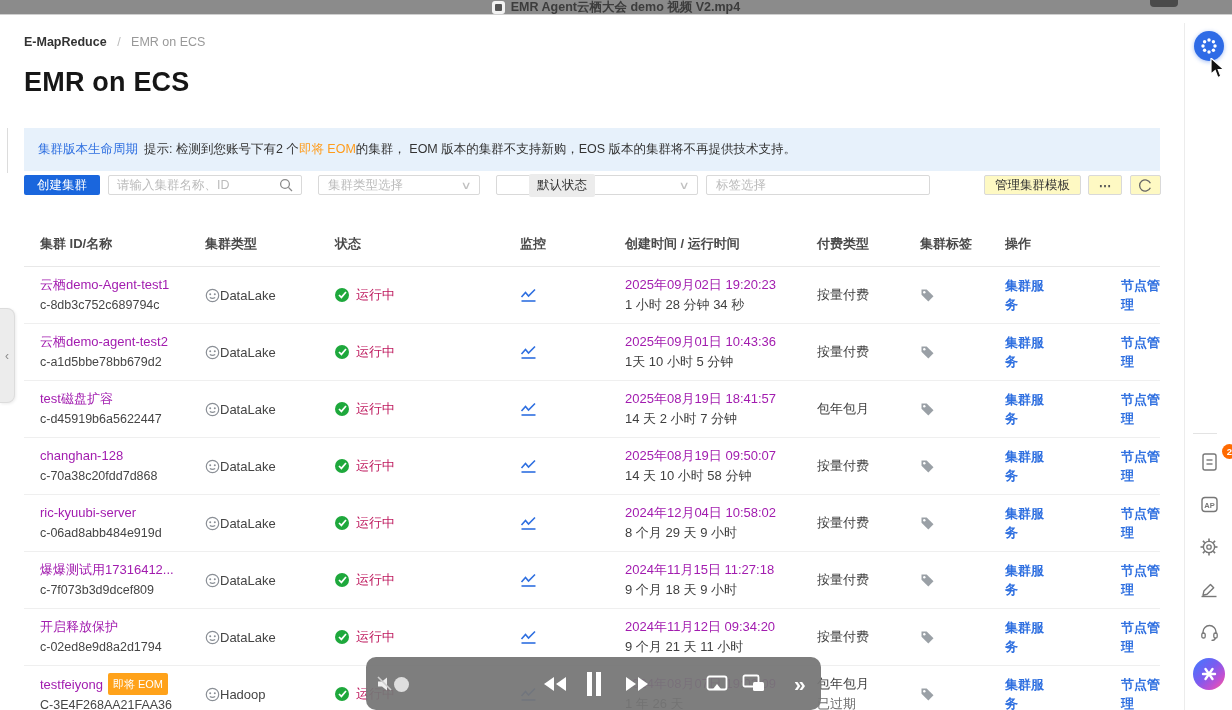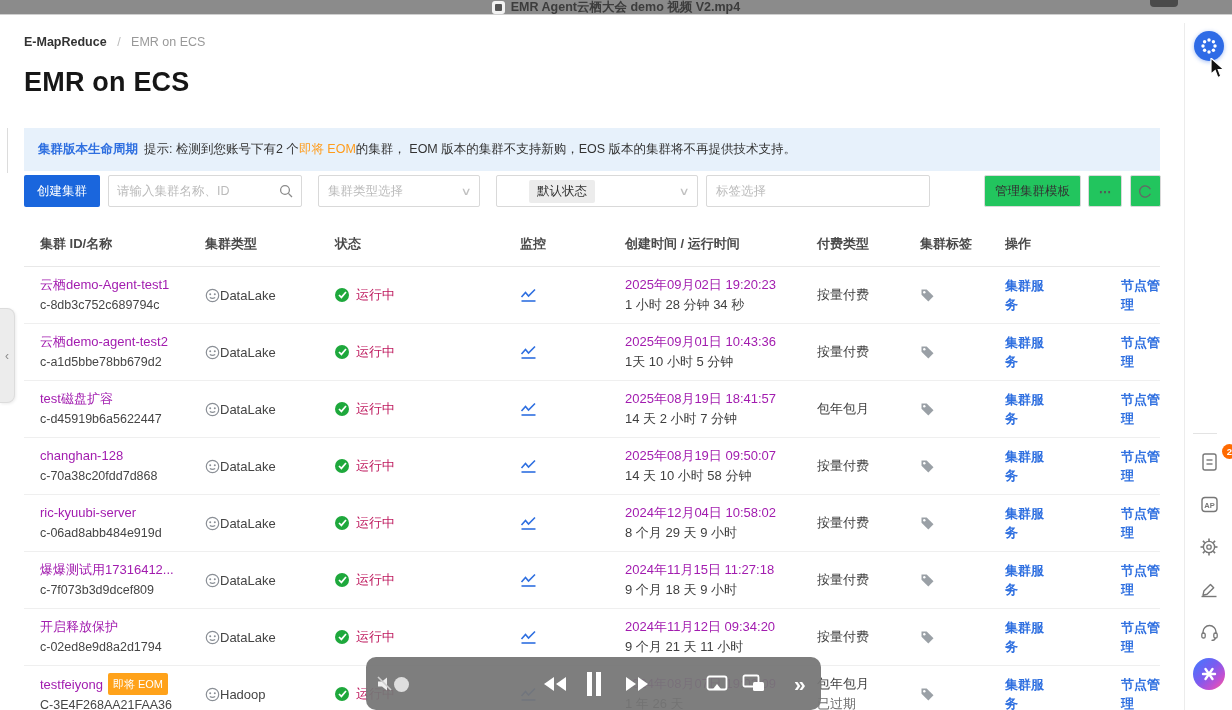--- a/index.html
+++ b/index.html
@@ -35,39 +35,39 @@
                border-left:none; border-radius:0 8px 8px 0; display:flex; align-items:center; justify-content:center;
                color:#8a8a8a; font-size:12px; box-shadow:1px 1px 3px rgba(0,0,0,.08); z-index:40; }
 
   .breadcrumb { position:absolute; left:24px; top:12px; font-size:12.5px; color:#999; }
   .breadcrumb .bc-root { color:#333; font-weight:600; }
   .breadcrumb .bc-sep { margin:0 7px; color:#bbb; }
   .page-title { position:absolute; left:24px; top:44px; font-size:27px; font-weight:bold; color:#161616; letter-spacing:.2px; }
 
   .banner { position:absolute; left:24px; top:105px; width:1136px; height:43px; background:#e7f1fb;
             display:flex; align-items:center; padding:0 14px; font-size:12.5px; color:#333; }
-  .banner b.blk { font-weight:bold; color:#2e6fe0; margin-right:6px; }
+  .banner b.blk { font-weight:normal; color:#2e6fe0; margin-right:6px; }
   .banner .hl { color:#ff9c1b; }
 
   
   .toolbar { position:absolute; left:0; top:152px; width:100%; height:32px; font-size:12.5px; }
-  .tb { position:absolute; top:0; height:32px; }
+  .tb { position:absolute; top:0; height:20px; }
   .btn-primary { left:24px; width:76px; background:#1a66dd; color:#fff; border:none; border-radius:2px;
                  font-size:12.5px; cursor:pointer; }
   .search-box { left:108px; width:194px; border:1px solid #d9d9d9; border-radius:2px; background:#fff;
                 display:flex; align-items:center; padding:0 8px; color:#bbb; }
   .search-box .ph { flex:1; }
   .select-box { border:1px solid #d9d9d9; border-radius:2px; background:#fff; display:flex; align-items:center; padding:0 9px; color:#bbb;justify-content:flex-end; }
   .sel-type { left:318px; width:162px; }
   .sel-status { left:496px; width:202px;padding-left:32px; }
   .chev { margin-left:auto; color:#c0c0c0; font-size:11px; transform:scaleX(1.4); }
   .chip { background:#ececec; color:#333; padding:3px 8px; border-radius:2px; font-size:12.5px; }
   .tag-input { left:706px; width:224px; border:1px solid #d9d9d9; border-radius:2px; background:#fff;
                display:flex; align-items:center; padding:0 9px; color:#bbb; }
-  .btn-plain { background:#22c55e; border:1px solid #d9d9d9; border-radius:2px; color:#333; font-size:12.5px; cursor:pointer;
+  .btn-plain { background:#fef9c3; border:1px solid #d9d9d9; border-radius:2px; color:#333; font-size:12.5px; cursor:pointer;
                display:flex; align-items:center; justify-content:center; }
   .btn-manage { left:984px; width:97px; }
   .btn-more { left:1088px; width:34px; font-weight:bold; color:#555; }
   .btn-refresh { left:1130px; width:31px; color:#666; }
 
   
   .tbl { position:absolute; left:24px; top:198px; width:1136px; font-size:13px; }
   .trow { display:grid; grid-template-columns:165px 130px 185px 105px 192px 103px 85px 1fr;
           padding-left:16px; align-items:center; }
   .thead { height:46px; color:#4a4a4a; font-weight:600; border-bottom:1px solid #e8e8e8; }

